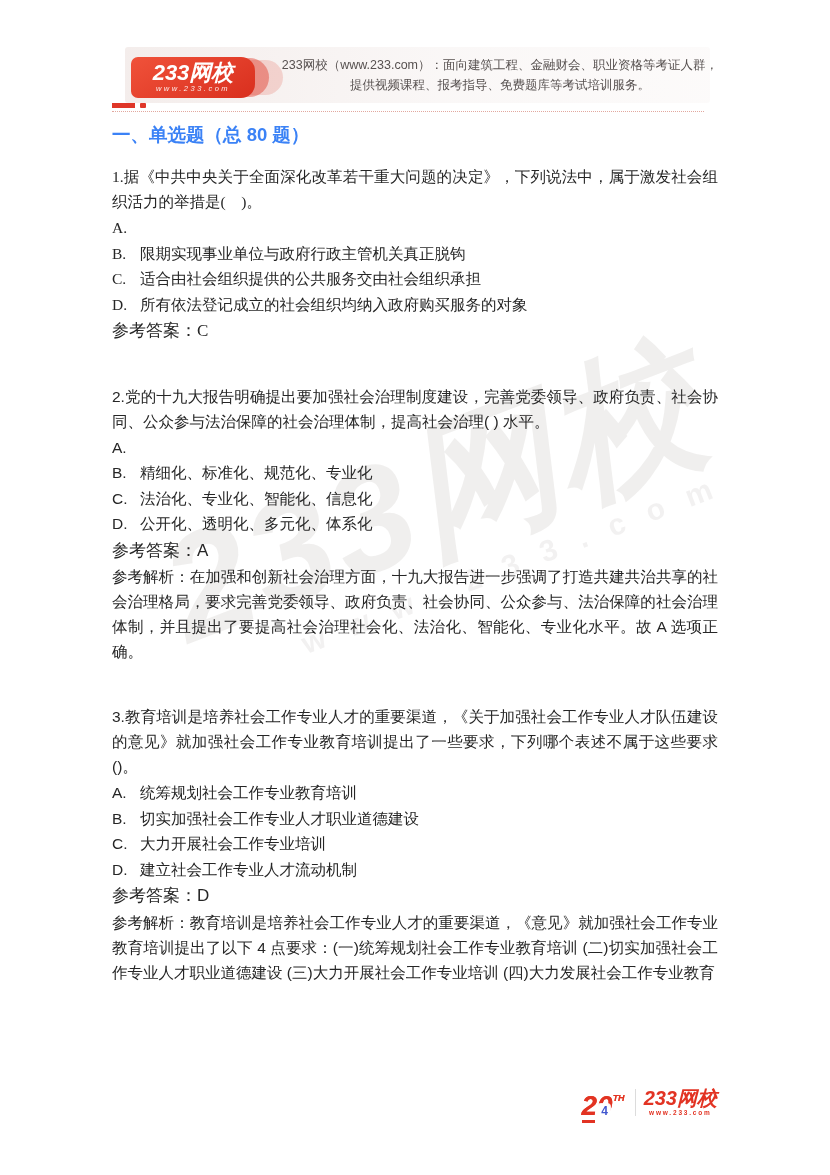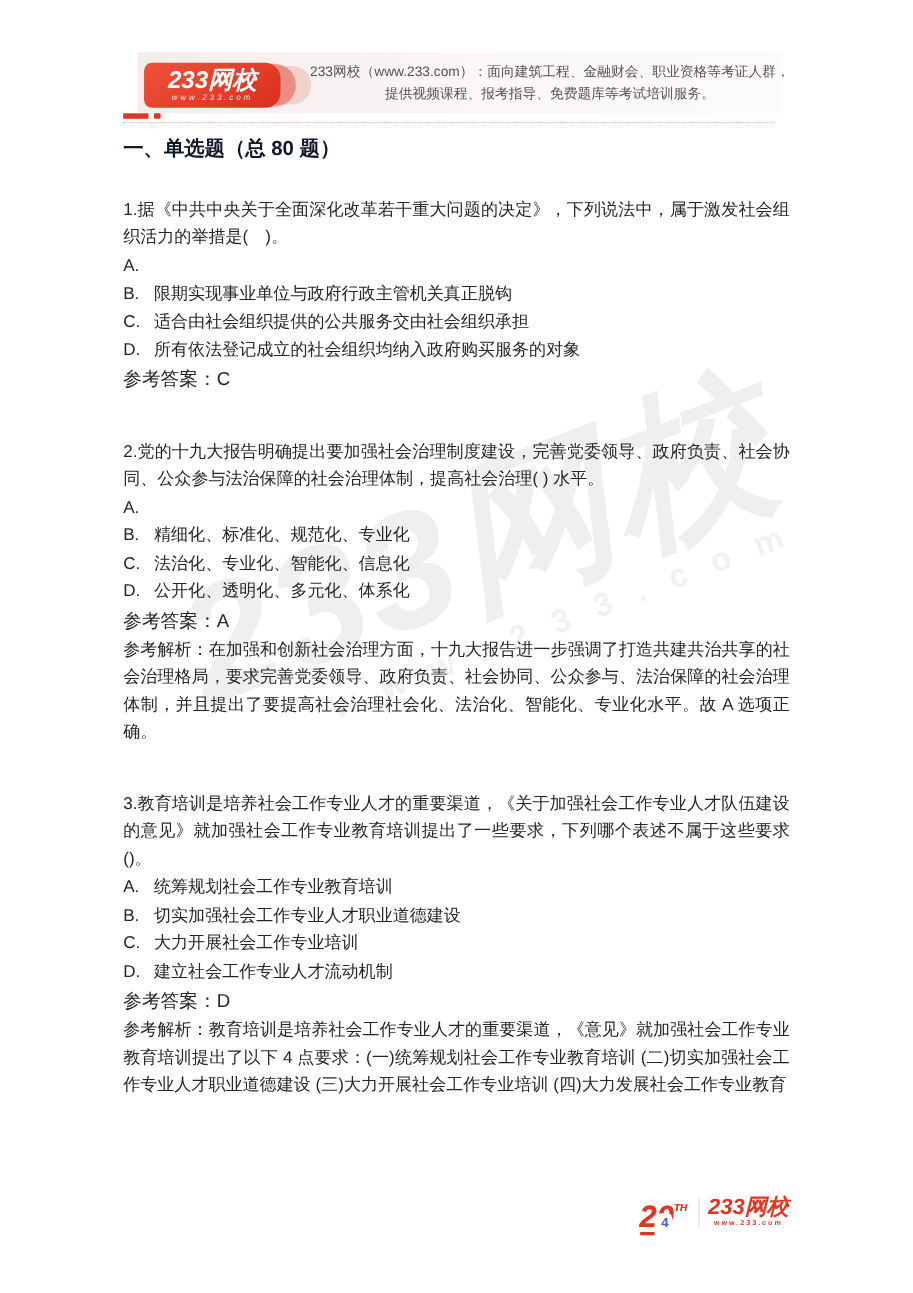--- a/index.html
+++ b/index.html
@@ -36,23 +36,23 @@
   .dotline{position:absolute;left:112px;top:111px;width:592px;border-top:1.5px dotted #e2a89f;}
   
   .watermark{
     position:absolute;left:60px;top:420px;width:760px;z-index:0;
     transform:rotate(-21deg);pointer-events:none;text-align:center;
   }
   .wm-main{font-size:148px;line-height:1;font-weight:bold;font-style:italic;color:rgba(130,120,118,0.12);letter-spacing:4px;white-space:nowrap;}
   .wm-sub{font-size:30px;font-weight:bold;color:rgba(130,120,118,0.10);letter-spacing:24px;margin-top:2px;padding-left:110px;white-space:nowrap;}
   
   .main{position:absolute;left:112px;top:122px;width:606px;z-index:1;}
-  .title{margin:0;font-size:18.5px;line-height:26px;font-weight:bold;color:#0f172a;}
+  .title{margin:0;font-size:18.5px;line-height:26px;font-weight:bold;color:#3b82f6;}
   .question{margin-top:40px;}
-  .question.first{margin-top:30px;}
+  .question.first{margin-top:16px;font-family:Liberation Serif, serif;}
   .stem{margin:0 0 1px 0;font-size:15.5px;line-height:25px;text-align:justify;text-justify:inter-ideograph;}
   .option{display:flex;font-size:15.5px;line-height:25.5px;}
   .opt-key{flex:none;width:28px;}
   .answer{margin:1px 0 0 0;font-size:17px;line-height:25.5px;}
   .explanation{margin:1px 0 0 0;font-size:15.5px;line-height:25px;text-align:justify;text-justify:inter-ideograph;}
   
   .footer{position:absolute;right:113px;bottom:56px;display:flex;align-items:center;z-index:1;}
   .f20{position:relative;font-size:28px;line-height:26px;font-weight:bold;font-style:italic;
        background:linear-gradient(180deg,#f2632f,#e02c20);-webkit-background-clip:text;background-clip:text;color:#e23323;}
   .f20 .th{font-size:9px;vertical-align:14px;letter-spacing:0;}

